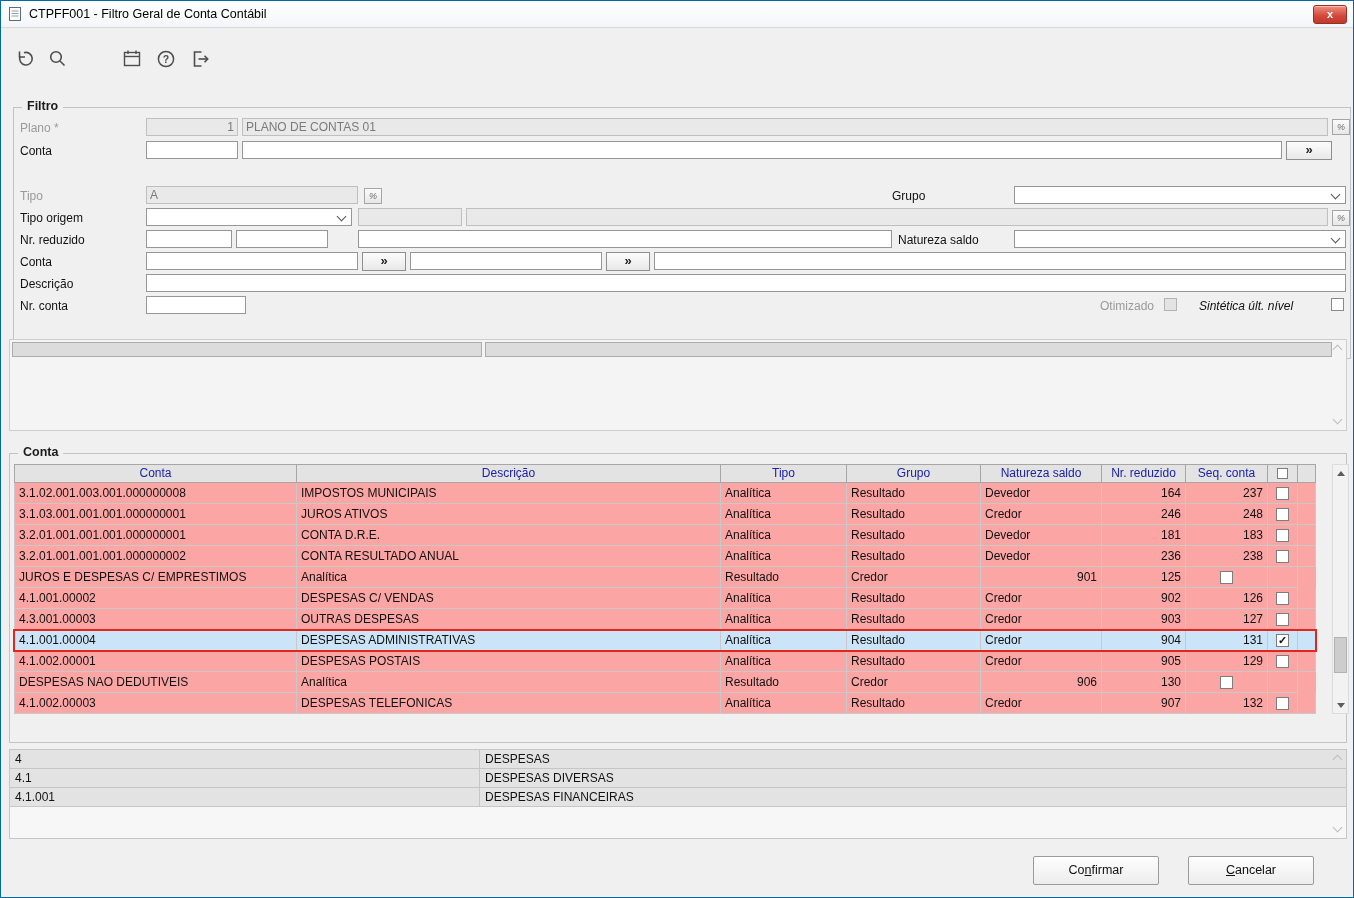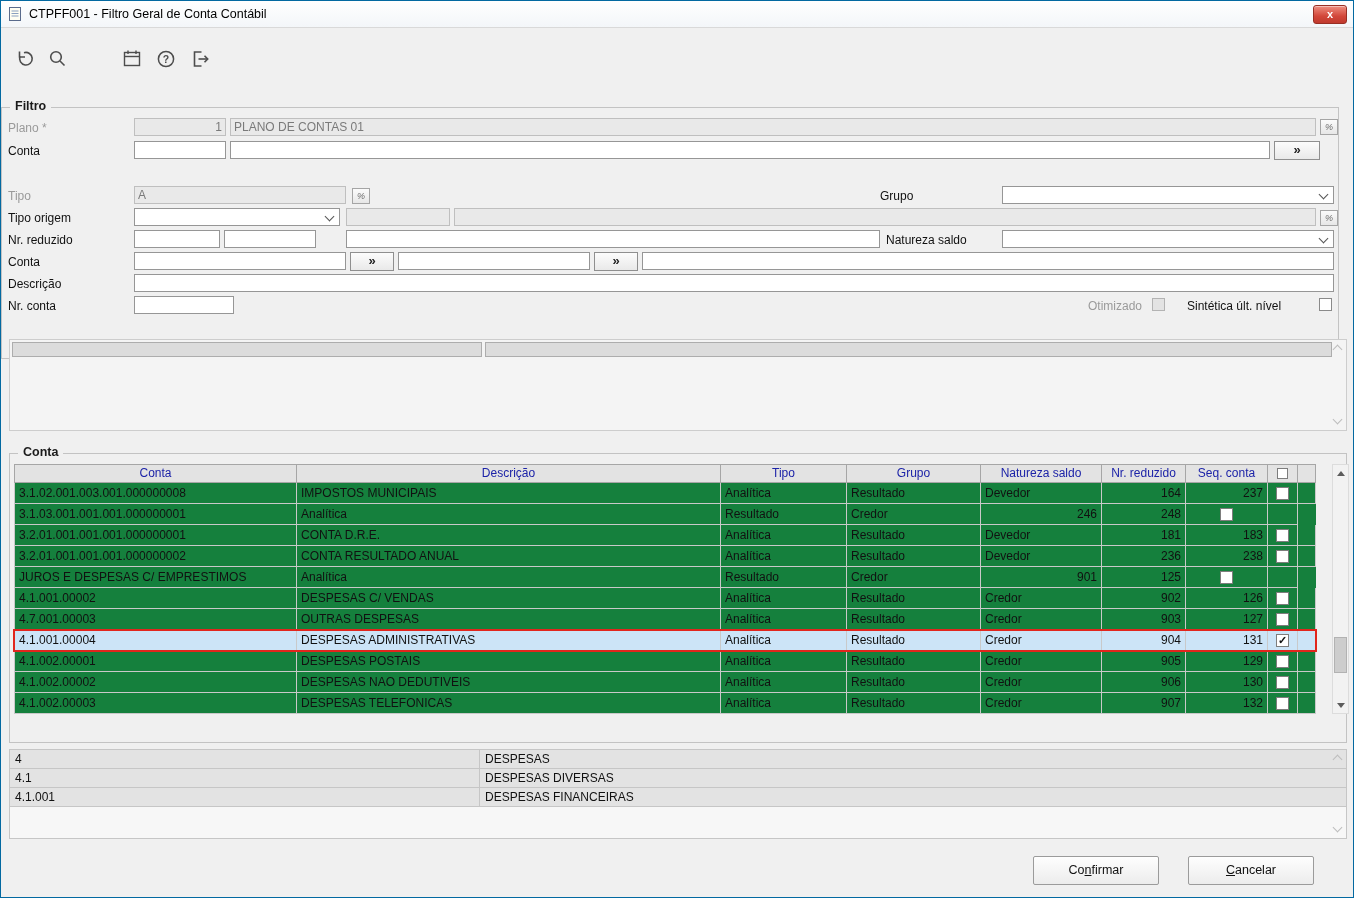--- a/index.html
+++ b/index.html
@@ -41,21 +41,21 @@
   .sc-up{transform:rotate(-135deg);}
   .sc-down{transform:rotate(45deg);}
 
   
   .grid{position:absolute;left:4px;top:10px;width:1302px;background:#fff;}
   .g-header,.g-row{display:grid;grid-template-columns:283px 424px 126px 134px 121px 84px 82px 30px 18px;}
   .g-header{height:19px;}
   .g-h{border:1px solid #a6a6a6;border-left:0;background:#e3e3e3;color:#1c23a8;text-align:center;line-height:17px;overflow:hidden;white-space:nowrap;cursor:pointer;}
   .g-h:first-child{border-left:1px solid #a6a6a6;}
   .g-h .hdr-cb{display:inline-block;width:11px;height:11px;border:1px solid #7d7d7d;background:#fff;margin-top:3px;}
-  .g-row{height:21px;position:relative;background:#15803d;cursor:default;}
+  .g-row{height:21px;position:relative;background:#fca5a5;cursor:default;}
   .g-row.sel{background:#cce4f7;}
   .g-row.sel::after{content:"";position:absolute;inset:-1px;border:2px solid #e1261d;pointer-events:none;z-index:3;}
   .g-c{border-right:1px solid #c9c9c9;border-bottom:1px solid #c9c9c9;padding:0 4px;line-height:20px;overflow:hidden;white-space:nowrap;}
   .g-c:first-child{border-left:1px solid #c9c9c9;}
   .g-c.num{text-align:right;}
   .g-c.ck{display:flex;align-items:center;justify-content:center;padding:0;}
   .row-cb{width:13px;height:13px;border:1px solid #7d7d7d;background:#fff;display:flex;align-items:center;justify-content:center;font-size:11px;font-weight:bold;color:#111;line-height:1;cursor:pointer;}
 
   
   .vscroll{position:absolute;left:1322px;top:10px;width:17px;height:250px;background:#f2f2f2;border:1px solid #dcdcdc;}
@@ -121,21 +121,21 @@
     </span>
     <span class="tb-icon">
       <svg width="22" height="22" viewBox="0 0 22 22">
         <path d="M12.5 4 H5.5 V18 H12.5" fill="none" stroke="#4d4d4d" stroke-width="1.6"></path>
         <line x1="9.5" y1="11" x2="18.5" y2="11" stroke="#4d4d4d" stroke-width="1.6"></line>
         <path d="M15.5 7.8 L18.7 11 L15.5 14.2" fill="none" stroke="#4d4d4d" stroke-width="1.6"></path>
       </svg>
     </span>
   </div>
 
-  <div class="groupbox" style="left:0;top:106px;width:1338px;height:252px;">
+  <div class="groupbox" style="left:12px;top:106px;width:1338px;height:252px;">
     <span class="gb-legend">Filtro</span>
 
     <span class="lbl dis" style="left:6px;top:12px;">Plano *</span>
     <input class="field gray num" style="left: 132px; top: 10px; width: 92px;" value="1">
     <div class="field gray" style="left:228px;top:10px;width:1086px;">PLANO DE CONTAS 01</div>
     <div class="mini-btn" style="left:1318px;top:11px;">%</div>
 
     <span class="lbl" style="left:6px;top:35px;">Conta</span>
     <input class="field" style="left: 132px; top: 33px; width: 92px;">
     <input class="field" style="left: 228px; top: 33px; width: 1040px;">
@@ -176,21 +176,21 @@
     <div class="more-btn" style="left:592px;top:144px;width:44px;">»</div>
     <input class="field" style="left: 640px; top: 144px; width: 692px;">
 
     <span class="lbl" style="left:6px;top:168px;">Descrição</span>
     <input class="field" style="left: 132px; top: 166px; width: 1200px;">
 
     <span class="lbl" style="left:6px;top:190px;">Nr. conta</span>
     <input class="field" style="left: 132px; top: 188px; width: 100px;">
     <span class="lbl dis" style="left:990px;top:190px;width:150px;text-align:right;">Otimizado</span>
     <div class="cb dis" style="left:1150px;top:190px;"></div>
-    <span class="lbl" style="left:1185px;top:190px;">Sintética últ. nível</span>
+    <span class="lbl" style="left:1185px;top:190px;font-style:italic;">Sintética últ. nível</span>
     <div class="cb" style="left:1317px;top:190px;"></div>
   </div>
 
   <div class="twin">
     <div class="twin-bar" style="left:2px;width:470px;"></div>
     <div class="twin-bar" style="left:475px;width:847px;"></div>
     <span class="sc-chev sc-up" style="right:5px;top:6px;"></span>
     <span class="sc-chev sc-down" style="right:5px;bottom:7px;"></span>
   </div>
 
@@ -218,20 +218,21 @@
             <div class="g-c">Devedor</div>
             <div class="g-c num">164</div>
             <div class="g-c num">237</div>
             <div class="g-c ck">
               <span class="row-cb"></span>
             </div>
             <div class="g-c"></div>
           </div>
           <div class="g-row">
             <div class="g-c">3.1.03.001.001.001.000000001</div>
+            <div class="g-c">JUROS ATIVOS</div>
             <div class="g-c">Analítica</div>
             <div class="g-c">Resultado</div>
             <div class="g-c">Credor</div>
             <div class="g-c num">246</div>
             <div class="g-c num">248</div>
             <div class="g-c ck">
               <span class="row-cb"></span>
             </div>
             <div class="g-c"></div>
           </div>
@@ -280,21 +281,21 @@
             <div class="g-c">Resultado</div>
             <div class="g-c">Credor</div>
             <div class="g-c num">902</div>
             <div class="g-c num">126</div>
             <div class="g-c ck">
               <span class="row-cb"></span>
             </div>
             <div class="g-c"></div>
           </div>
           <div class="g-row">
-            <div class="g-c">4.7.001.00003</div>
+            <div class="g-c">4.3.001.00003</div>
             <div class="g-c">OUTRAS DESPESAS</div>
             <div class="g-c">Analítica</div>
             <div class="g-c">Resultado</div>
             <div class="g-c">Credor</div>
             <div class="g-c num">903</div>
             <div class="g-c num">127</div>
             <div class="g-c ck">
               <span class="row-cb"></span>
             </div>
             <div class="g-c"></div>
@@ -319,21 +320,20 @@
             <div class="g-c">Resultado</div>
             <div class="g-c">Credor</div>
             <div class="g-c num">905</div>
             <div class="g-c num">129</div>
             <div class="g-c ck">
               <span class="row-cb"></span>
             </div>
             <div class="g-c"></div>
           </div>
           <div class="g-row">
-            <div class="g-c">4.1.002.00002</div>
             <div class="g-c">DESPESAS NAO DEDUTIVEIS</div>
             <div class="g-c">Analítica</div>
             <div class="g-c">Resultado</div>
             <div class="g-c">Credor</div>
             <div class="g-c num">906</div>
             <div class="g-c num">130</div>
             <div class="g-c ck">
               <span class="row-cb"></span>
             </div>
             <div class="g-c"></div>

